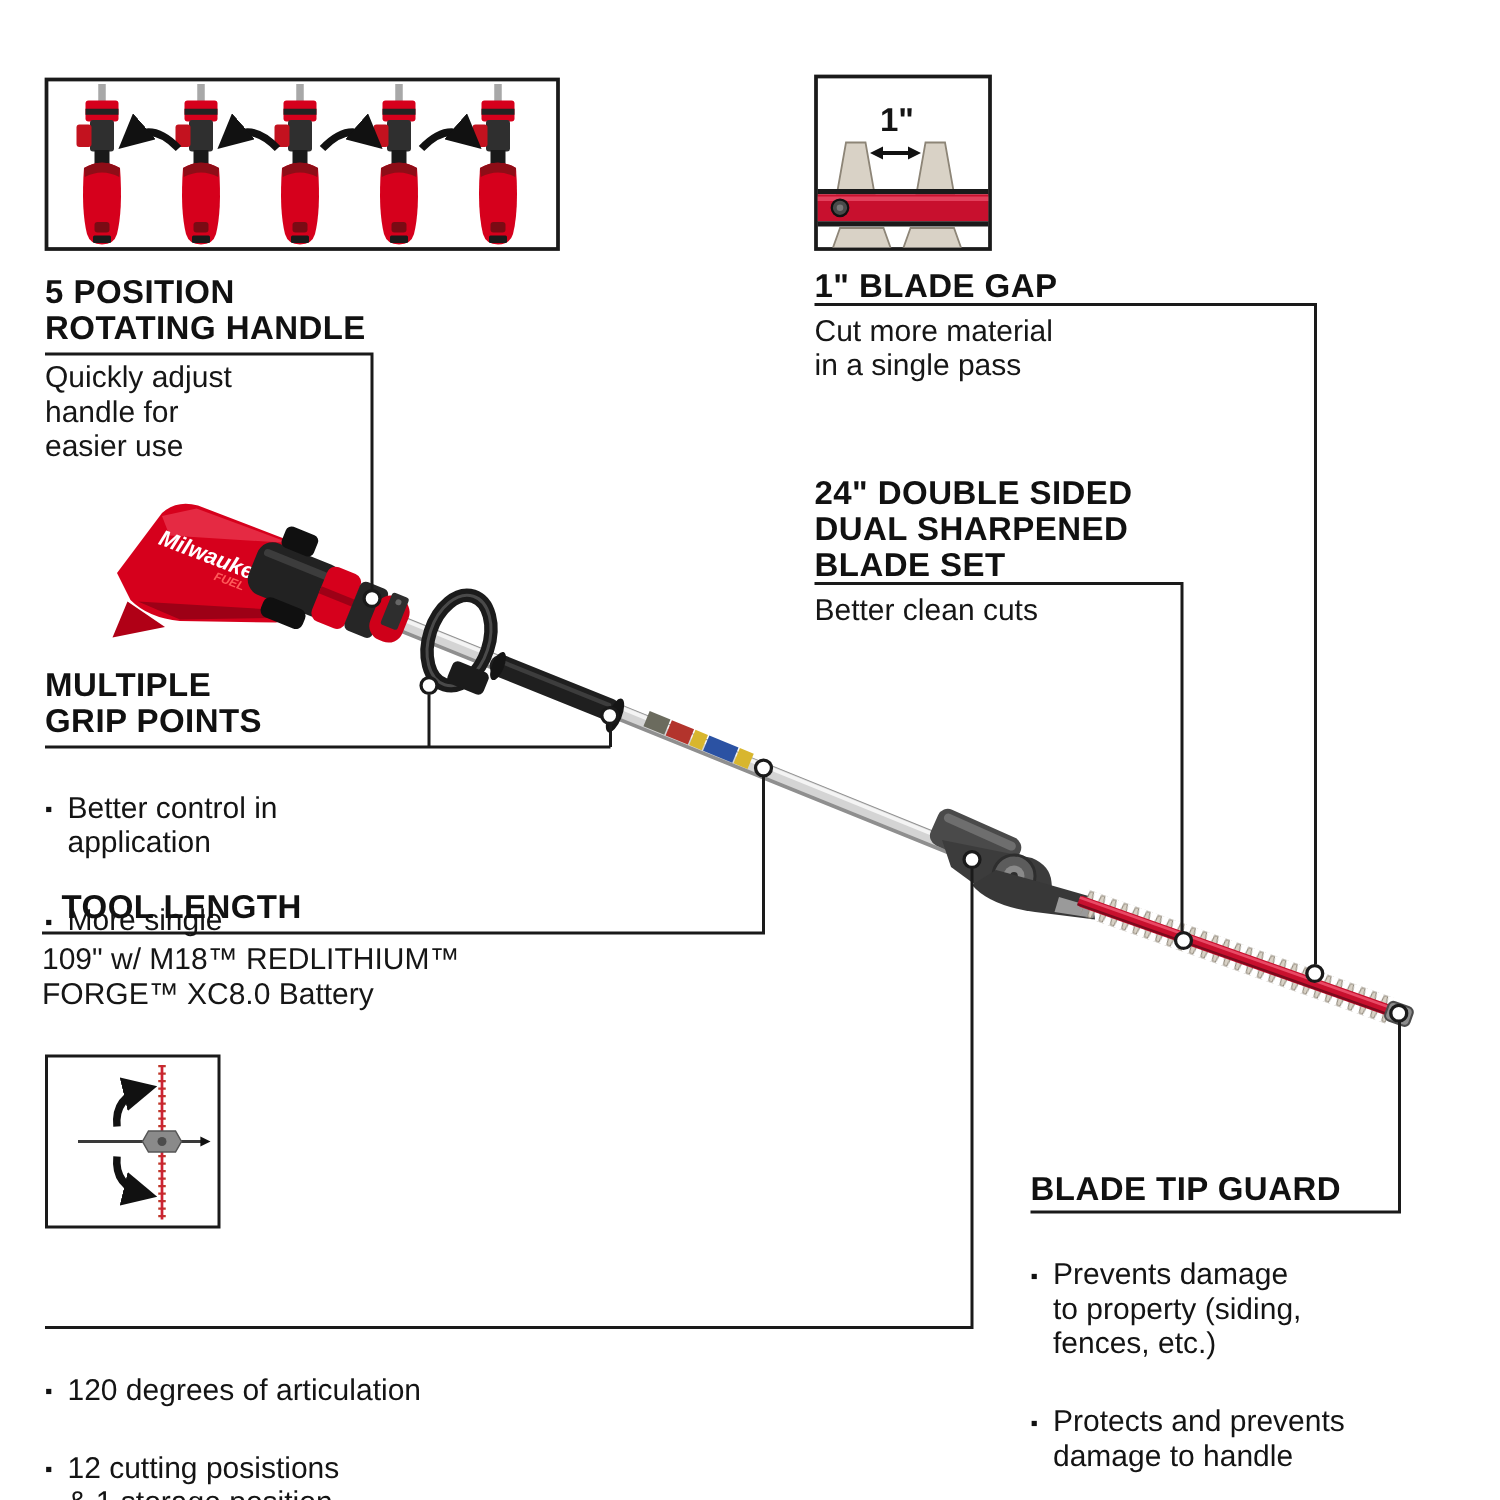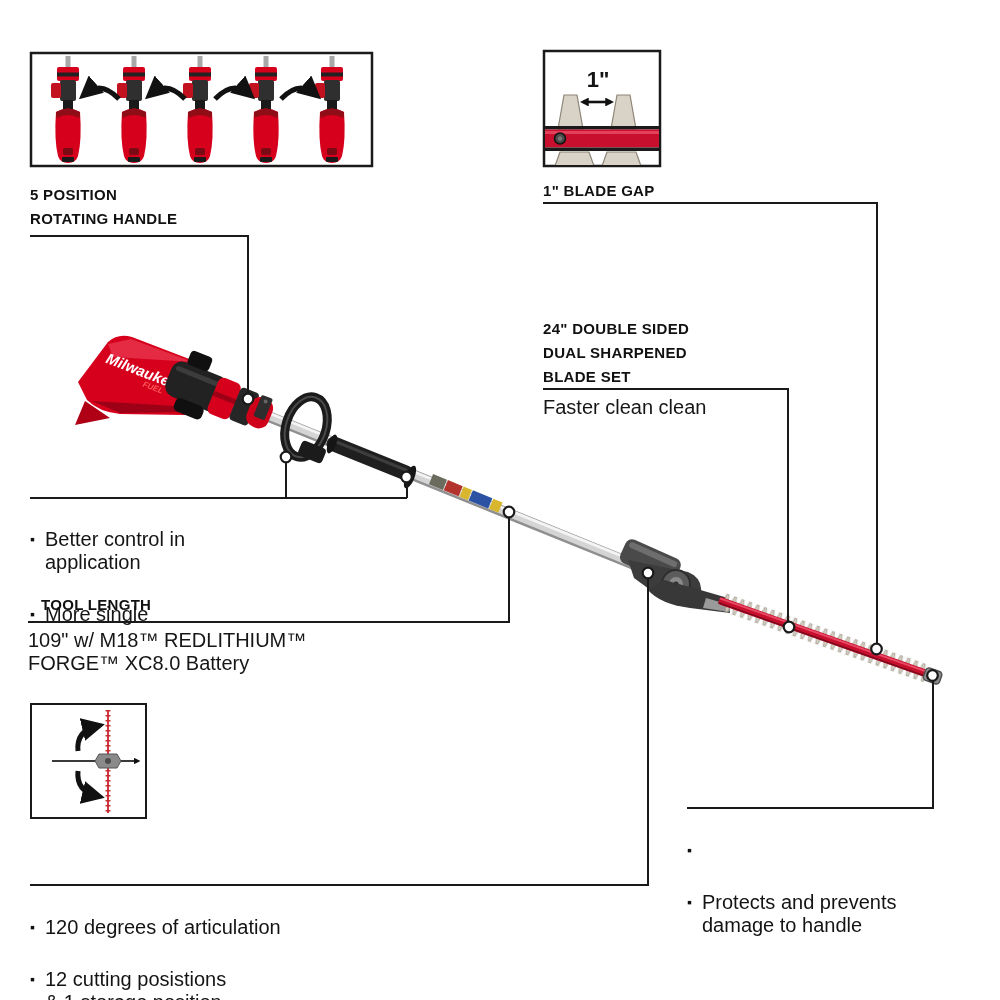--- a/index.html
+++ b/index.html
@@ -2,21 +2,21 @@
 <html><head>
 <meta charset="utf-8">
 <style>
   html,body{margin:0;padding:0;background:#fff;}
   #canvas{
     position:relative;width:1000px;height:1000px;background:#ffffff;overflow:hidden;
     font-family:"Liberation Sans","DejaVu Sans",sans-serif;color:#141414;
   }
   #art{position:absolute;left:0;top:0;width:1000px;height:1000px;}
   .abs{position:absolute;white-space:pre-line;}
-  .h{font-weight:700;font-size:15px;line-height:24px;letter-spacing:.3px;color:#111;}
+  .h{font-weight:700;font-size:22px;line-height:24px;letter-spacing:.3px;color:#111;}
   .p{font-size:20px;line-height:23px;color:#161616;}
   .blist{list-style:none;margin:0;padding:0;font-size:20px;line-height:23px;}
   .blist li{display:flex;gap:10px;margin:0 0 6px 0;}
   .blist .mk{font-size:14px;line-height:23px;flex:0 0 auto;color:#111;}
   .blist .tx{white-space:pre-line;}
 </style>
 </head>
 <body>
 
 <div id="canvas">
@@ -200,28 +200,35 @@
       <circle cx="509" cy="512" r="5.3"></circle>
       <circle cx="648" cy="573" r="5.3"></circle>
       <circle cx="789" cy="627" r="5.3"></circle>
       <circle cx="876.5" cy="649" r="5.3"></circle>
       <circle cx="932.5" cy="675.5" r="5.3"></circle>
     </g>
   </svg>
 
   <div class="abs h" style="left:30px;top:183px;">5 POSITION
 ROTATING HANDLE</div>
+  <div class="abs p" style="left:30px;top:241px;">Quickly adjust
+handle for
+easier use</div>
 
   <div class="abs h" style="left:543px;top:179px;">1" BLADE GAP</div>
+  <div class="abs p" style="left:543px;top:210px;">Cut more material
+in a single pass</div>
 
   <div class="abs h" style="left:543px;top:317px;">24" DOUBLE SIDED
 DUAL SHARPENED
 BLADE SET</div>
-  <div class="abs p" style="left:543px;top:396px;">Faster clean clean</div>
-
+  <div class="abs p" style="left:543px;top:396px;">Better clean cuts</div>
+
+  <div class="abs h" style="left:30px;top:445px;">MULTIPLE
+GRIP POINTS</div>
   <ul class="abs blist" style="left:30px;top:505px;">
     <li>
       <span class="mk">▪</span>
       <span class="tx">Better control in
 application</span>
     </li>
     <li>
       <span class="mk">▪</span>
       <span class="tx">More single</span>
     </li>
@@ -236,23 +243,27 @@
       <span class="mk">▪</span>
       <span class="tx">120 degrees of articulation</span>
     </li>
     <li>
       <span class="mk">▪</span>
       <span class="tx">12 cutting posistions
 &amp; 1 storage position</span>
     </li>
   </ul>
 
+  <div class="abs h" style="left:687px;top:781px;">BLADE TIP GUARD</div>
   <ul class="abs blist" style="left:687px;top:816px;">
     <li>
       <span class="mk">▪</span>
+      <span class="tx">Prevents damage
+to property (siding,
+fences, etc.)</span>
     </li>
     <li>
       <span class="mk">▪</span>
       <span class="tx">Protects and prevents
 damage to handle</span>
     </li>
   </ul>
 
 </div>
 

